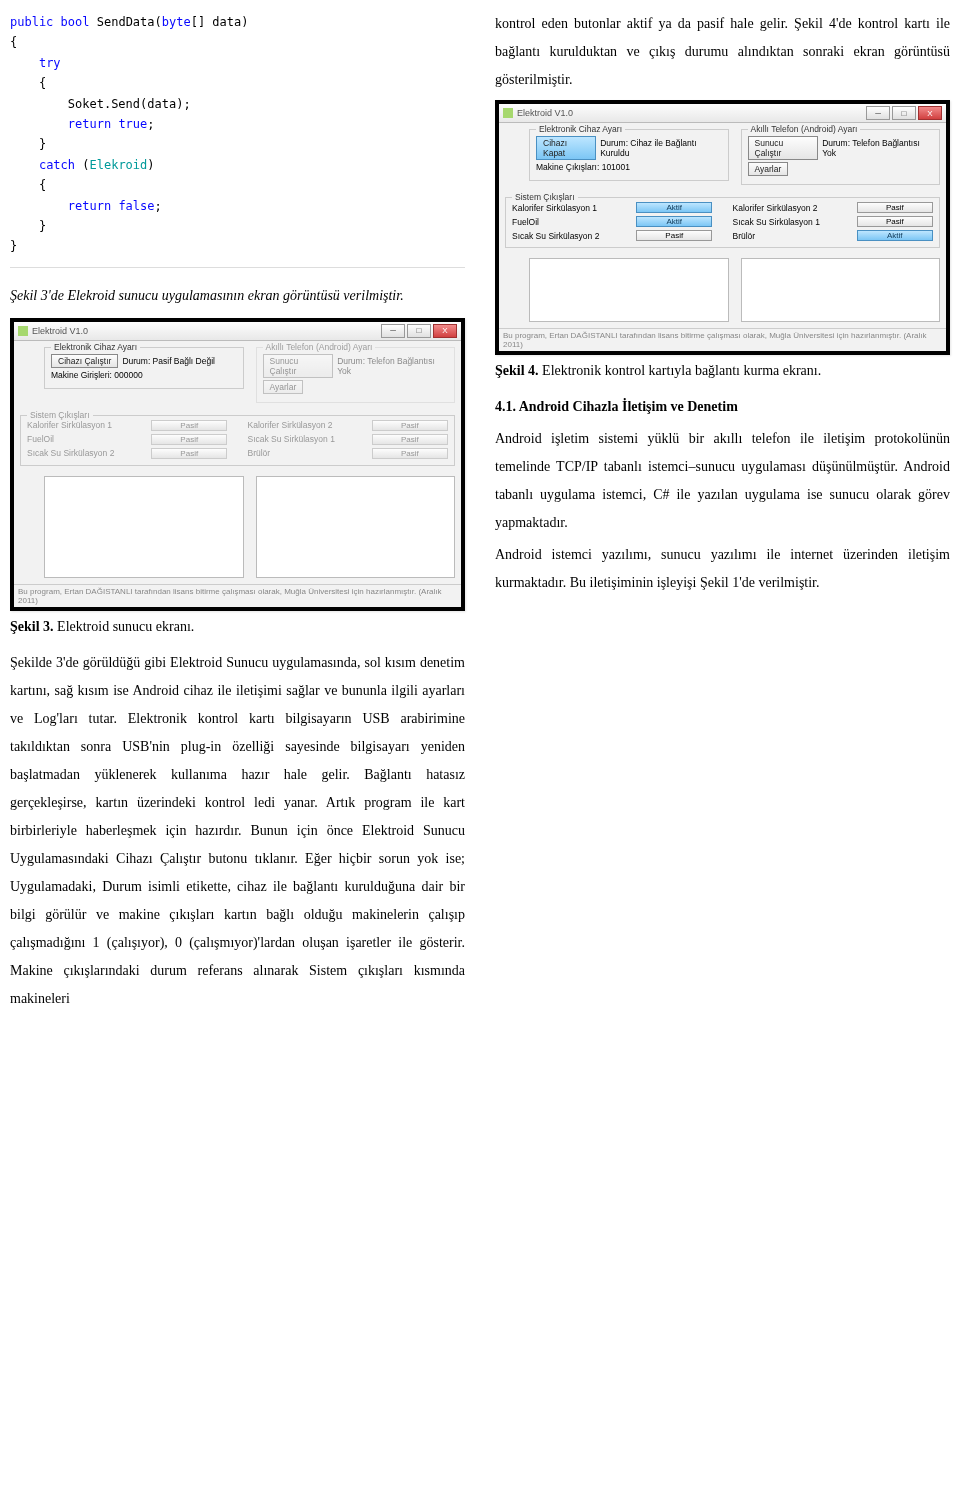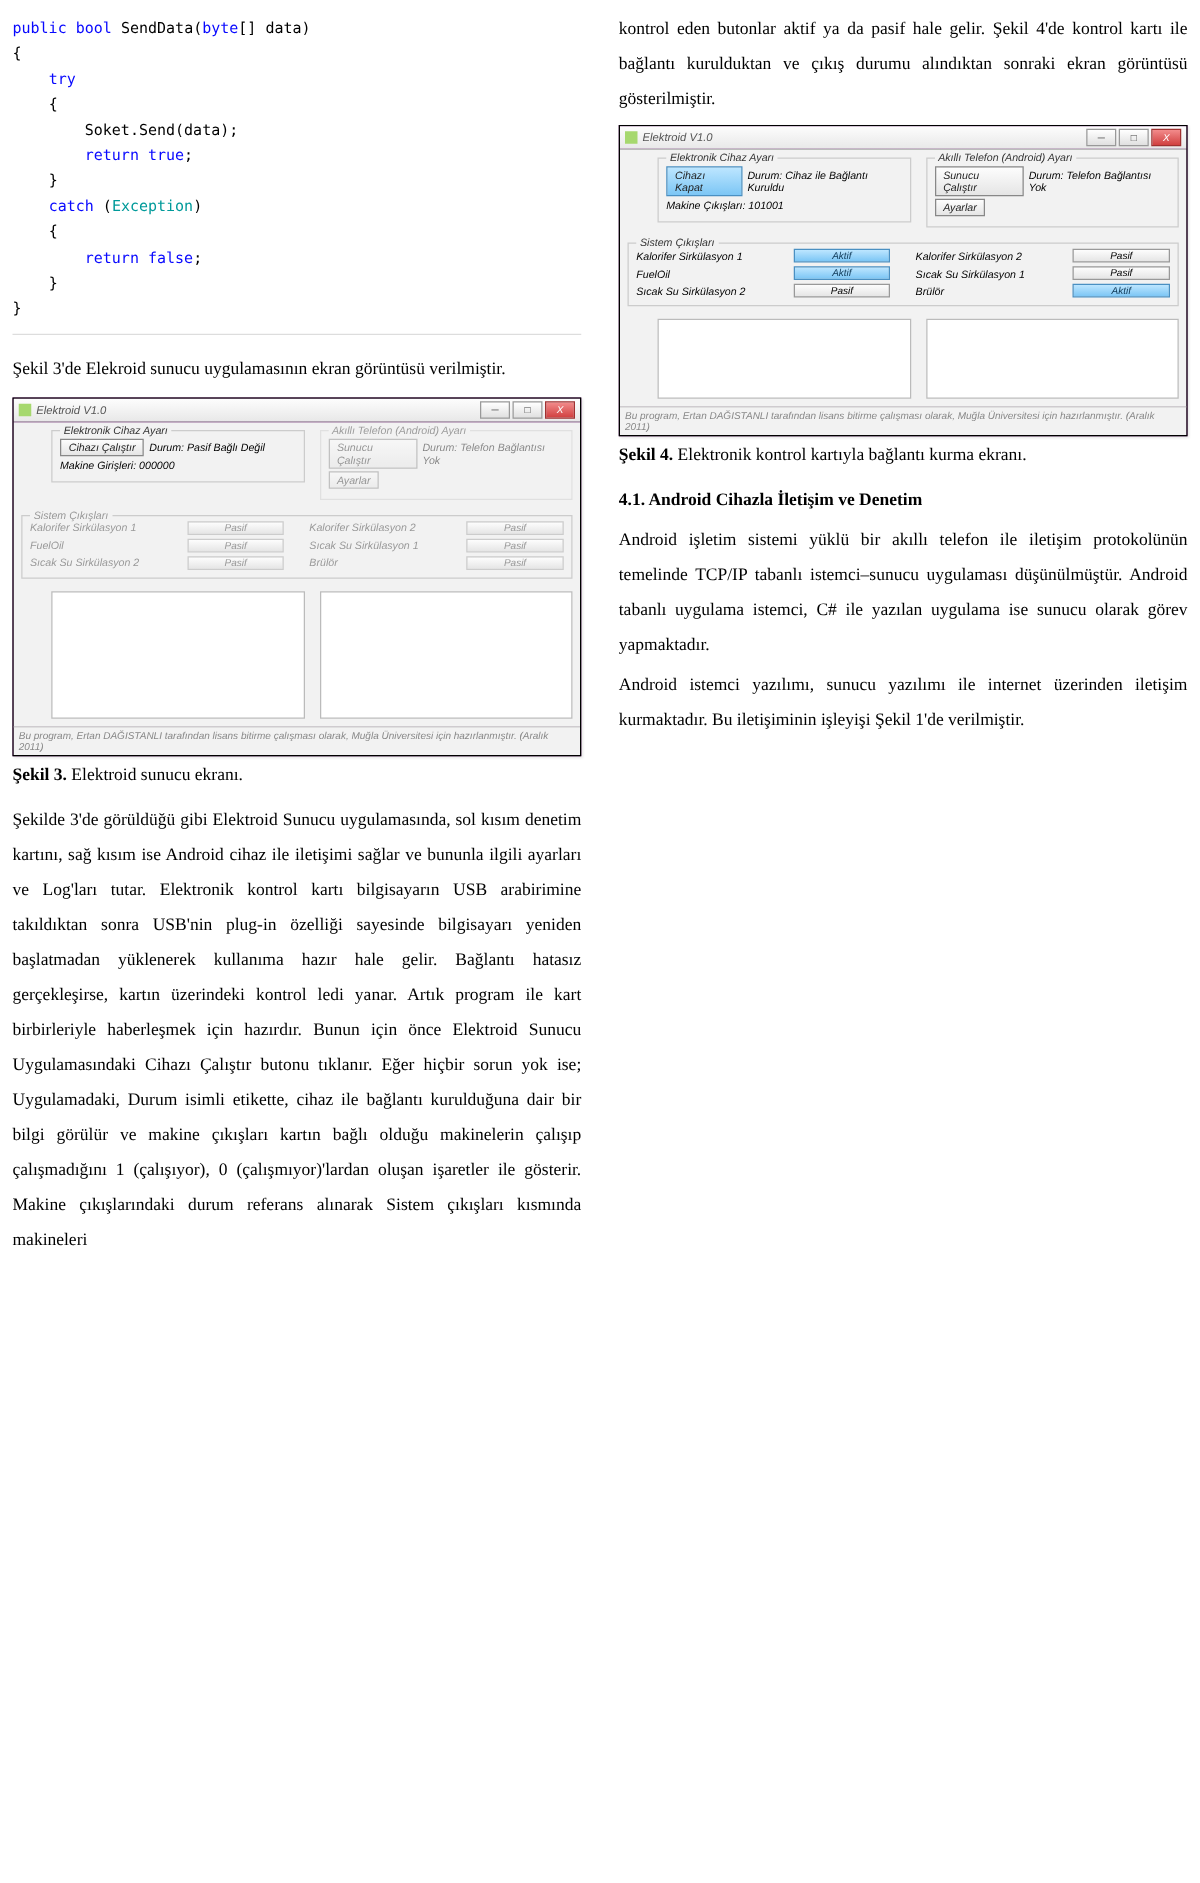--- a/index.html
+++ b/index.html
@@ -28,42 +28,42 @@
     white-space: pre;
     border-bottom: 1px solid #ddd;
     margin-bottom: 14px;
   }
   .kw { color: #0808ff; }
   .cls { color: #009a9a; }
   .intro-text {
     line-height: 2;
     font-size: 14px;
     margin-bottom: 8px;
+    font-style: italic;
   }
   .caption {
     font-size: 14px;
     margin: 8px 0 14px 0;
   }
   .caption b { font-weight: bold; }
   .body-text {
     line-height: 2;
     font-size: 14px;
     text-align: justify;
   }
   .body-text p { margin: 0 0 4px 0; }
   .figure-win {
-    border: 1px solid #000000;
-    background: #701a75;
+    border: 4px solid #000000;
+    background: #84cc16;
     font-family: Tahoma, Arial, sans-serif;
     font-size: 9px;
     margin: 6px 0;
     box-shadow: 1px 1px 2px rgba(0,0,0,0.1);
     width: 100%;
     box-sizing: border-box;
-    font-style: italic;
   }
   .titlebar {
     display: flex;
     align-items: center;
     background: linear-gradient(#fdfdfd,#e8e8e8);
     padding: 2px 4px;
     border-bottom: 1px solid #bbb;
   }
   .titlebar .icon {
     width: 10px;
@@ -183,21 +183,21 @@
 
   <div class="col">
 
     <div class="code-block"><span class="kw">public</span> <span class="kw">bool</span> <span>SendData(</span><span class="kw">byte</span><span>[] data)</span>
 <span>{</span>
     <span class="kw">try</span>
     <span>{</span>
         <span>Soket.Send(data);</span>
         <span class="kw">return</span> <span class="kw">true</span><span>;</span>
     <span>}</span>
-    <span class="kw">catch</span> <span>(</span><span class="cls">Exception</span><span>)</span>
+    <span class="kw">catch</span> <span>(</span><span class="cls">Elekroid</span><span>)</span>
     <span>{</span>
         <span class="kw">return</span> <span class="kw">false</span><span>;</span>
     <span>}</span>
 <span>}</span></div>
 
     <div class="intro-text">Şekil 3'de Elekroid sunucu uygulamasının ekran görüntüsü verilmiştir.</div>
 
     <div class="figure-win">
       <div class="titlebar">
         <span class="icon"></span>

